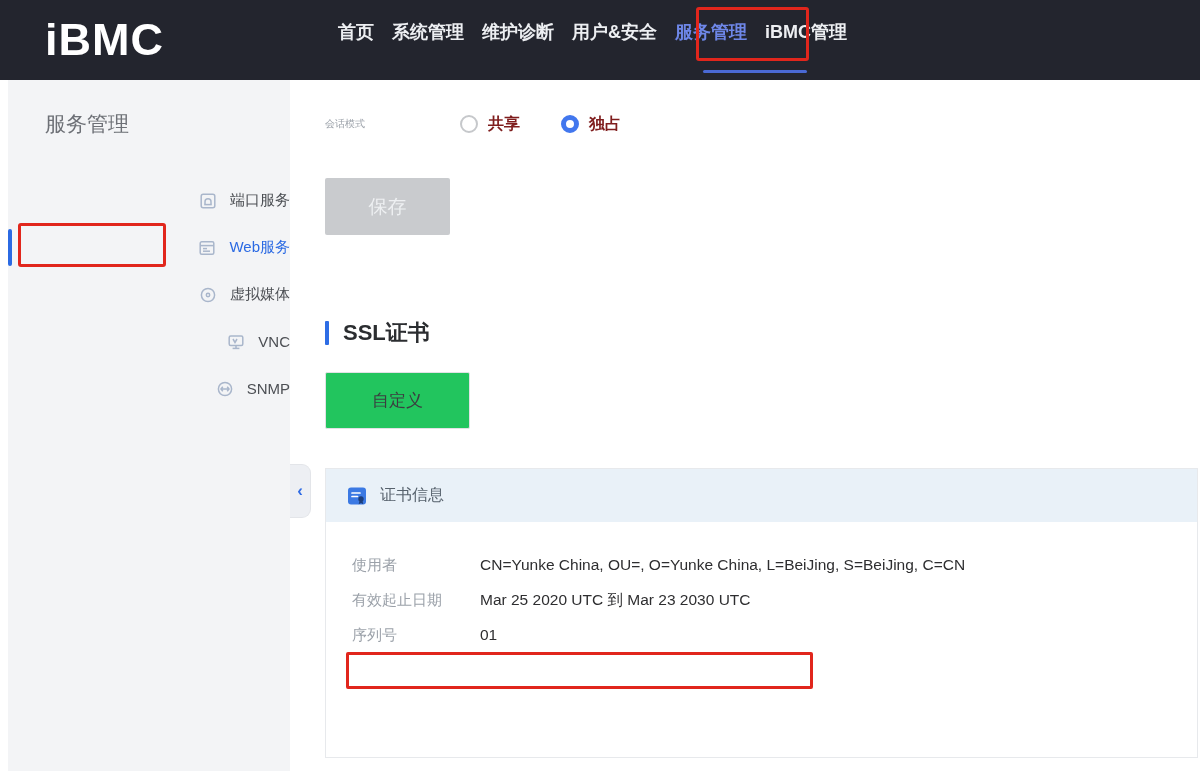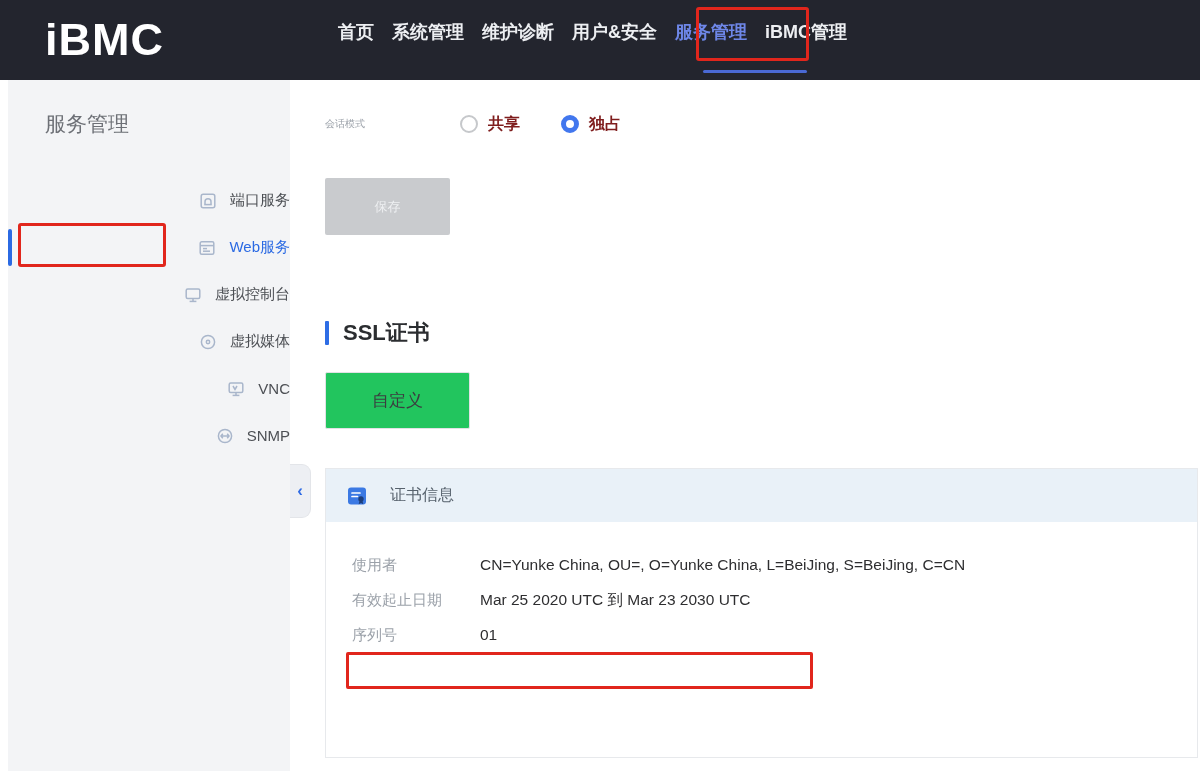--- a/index.html
+++ b/index.html
@@ -48,34 +48,34 @@
   .field-label { width:135px; font-size:10px; color:#9ba1a9; }
   .radio-option { display:flex; align-items:center; cursor:pointer; }
   .radio-option + .radio-option { margin-left:41px; }
   .radio { width:18px; height:18px; border-radius:50%; background:#ffffff; }
   .radio.unchecked { border:2px solid #c6c8cb; }
   .radio.checked   { border:5px solid #4277ee; }
   .radio-label { margin-left:10px; font-size:16px; font-weight:700; color:#7f1d1d; }
 
   .save-btn { position:absolute; left:35px; top:98px; width:125px; height:57px;
               background:#c9cbce; color:#eef0f2; border:none; border-radius:2px;
-              font-size:13px; font-family:inherit; cursor:not-allowed; }
+              font-size:19px; font-family:inherit; cursor:not-allowed; }
 
   .ssl-title { position:absolute; left:35px; top:238px; display:flex; align-items:center; }
   .ssl-bar { width:4px; height:24px; background:#2e6de5; border-radius:1px; margin-right:14px; }
   .ssl-text { font-size:22px; font-weight:700; color:#2b2d30; }
 
   .custom-btn { position:absolute; left:35px; top:292px; width:145px; height:57px;
                 background:#22c55e; border:1px solid #e1e2e5; border-radius:2px;
                 color:#3b3d40; font-size:17px; font-family:inherit; cursor:pointer; }
 
   .cert-panel { position:absolute; left:35px; top:388px; right:2px; height:290px;
                 background:#ffffff; border:1px solid #e7e9ec; }
   .panel-header { height:53px; background:#e9f1f8; display:flex; align-items:center;
-                  padding-left:21px; gap:23px; }
+                  padding-left:21px; gap:13px; }
   .panel-header-text { font-size:16px; color:#57626d; }
   .panel-body { padding:25px 20px 0 26px; }
   .cert-row { display:flex; }
   .cert-label { flex:0 0 128px; font-size:15px; color:#9ba1a9; line-height:35px; }
   .cert-value { font-size:15.5px; color:#2e2e30; font-weight:500; line-height:35px; max-width:580px; }
 </style>
 </head>
 <body>
 
 <header class="topbar">
@@ -103,28 +103,20 @@
       <span>端口服务</span>
     </li>
     <li class="side-item active">
       <svg width="18" height="18" viewBox="0 0 18 18" fill="none" stroke="#a9b6cb" stroke-width="1.5">
         <rect x="2.2" y="2.8" width="13.6" height="12.4" rx="1.5"></rect>
         <line x1="2.2" y1="6.6" x2="15.8" y2="6.6"></line>
         <line x1="5" y1="9.6" x2="9" y2="9.6"></line>
           <line x1="5" y1="12.2" x2="12" y2="12.2"></line>
       </svg>
       <span>Web服务</span>
-    </li>
-    <li class="side-item">
-      <svg width="18" height="18" viewBox="0 0 18 18" fill="none" stroke="#a9b6cb" stroke-width="1.5">
-        <rect x="2.2" y="3" width="13.6" height="9.4" rx="1.5"></rect>
-        <line x1="9" y1="12.6" x2="9" y2="15.2"></line>
-          <line x1="5.6" y1="15.4" x2="12.4" y2="15.4"></line>
-      </svg>
-      <span>虚拟控制台</span>
     </li>
     <li class="side-item">
       <svg width="18" height="18" viewBox="0 0 18 18" fill="none" stroke="#a9b6cb" stroke-width="1.5">
         <circle cx="9" cy="9" r="6.6"></circle>
           <circle cx="9" cy="9" r="1.7"></circle>
       </svg>
       <span>虚拟媒体</span>
     </li>
     <li class="side-item">
       <svg width="18" height="18" viewBox="0 0 18 18" fill="none" stroke="#a9b6cb" stroke-width="1.5">

